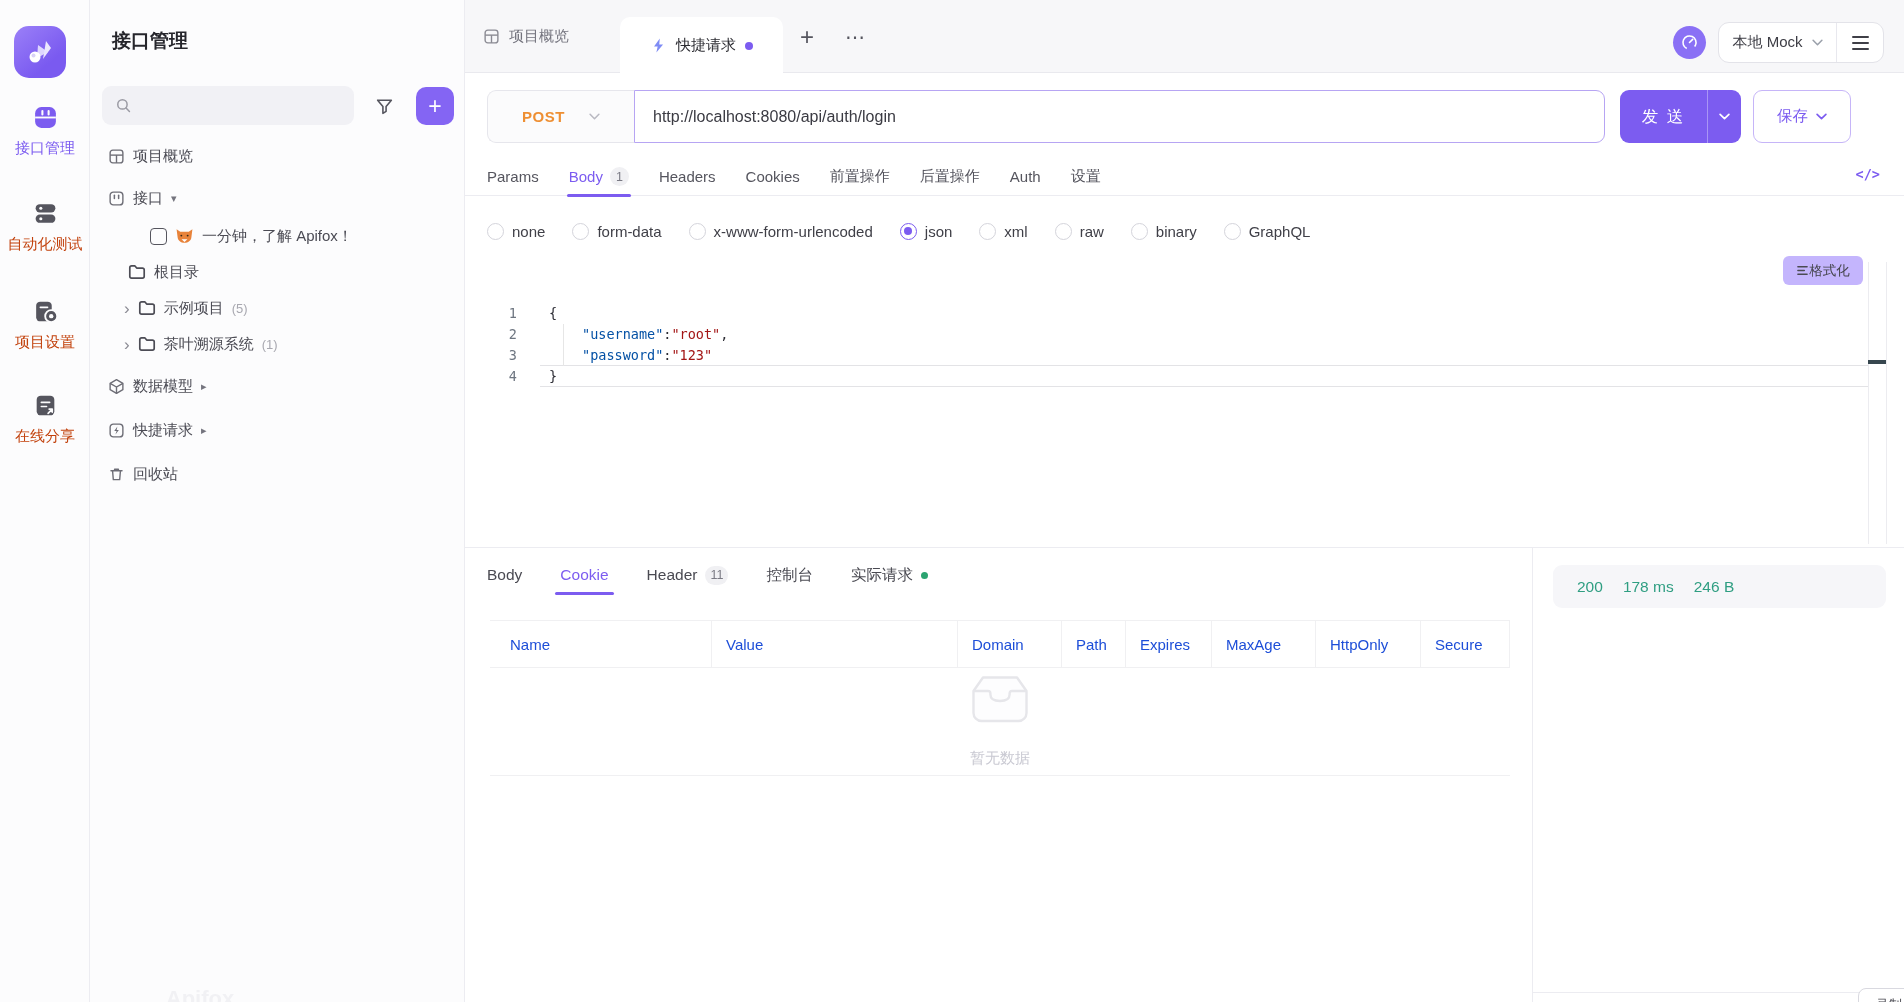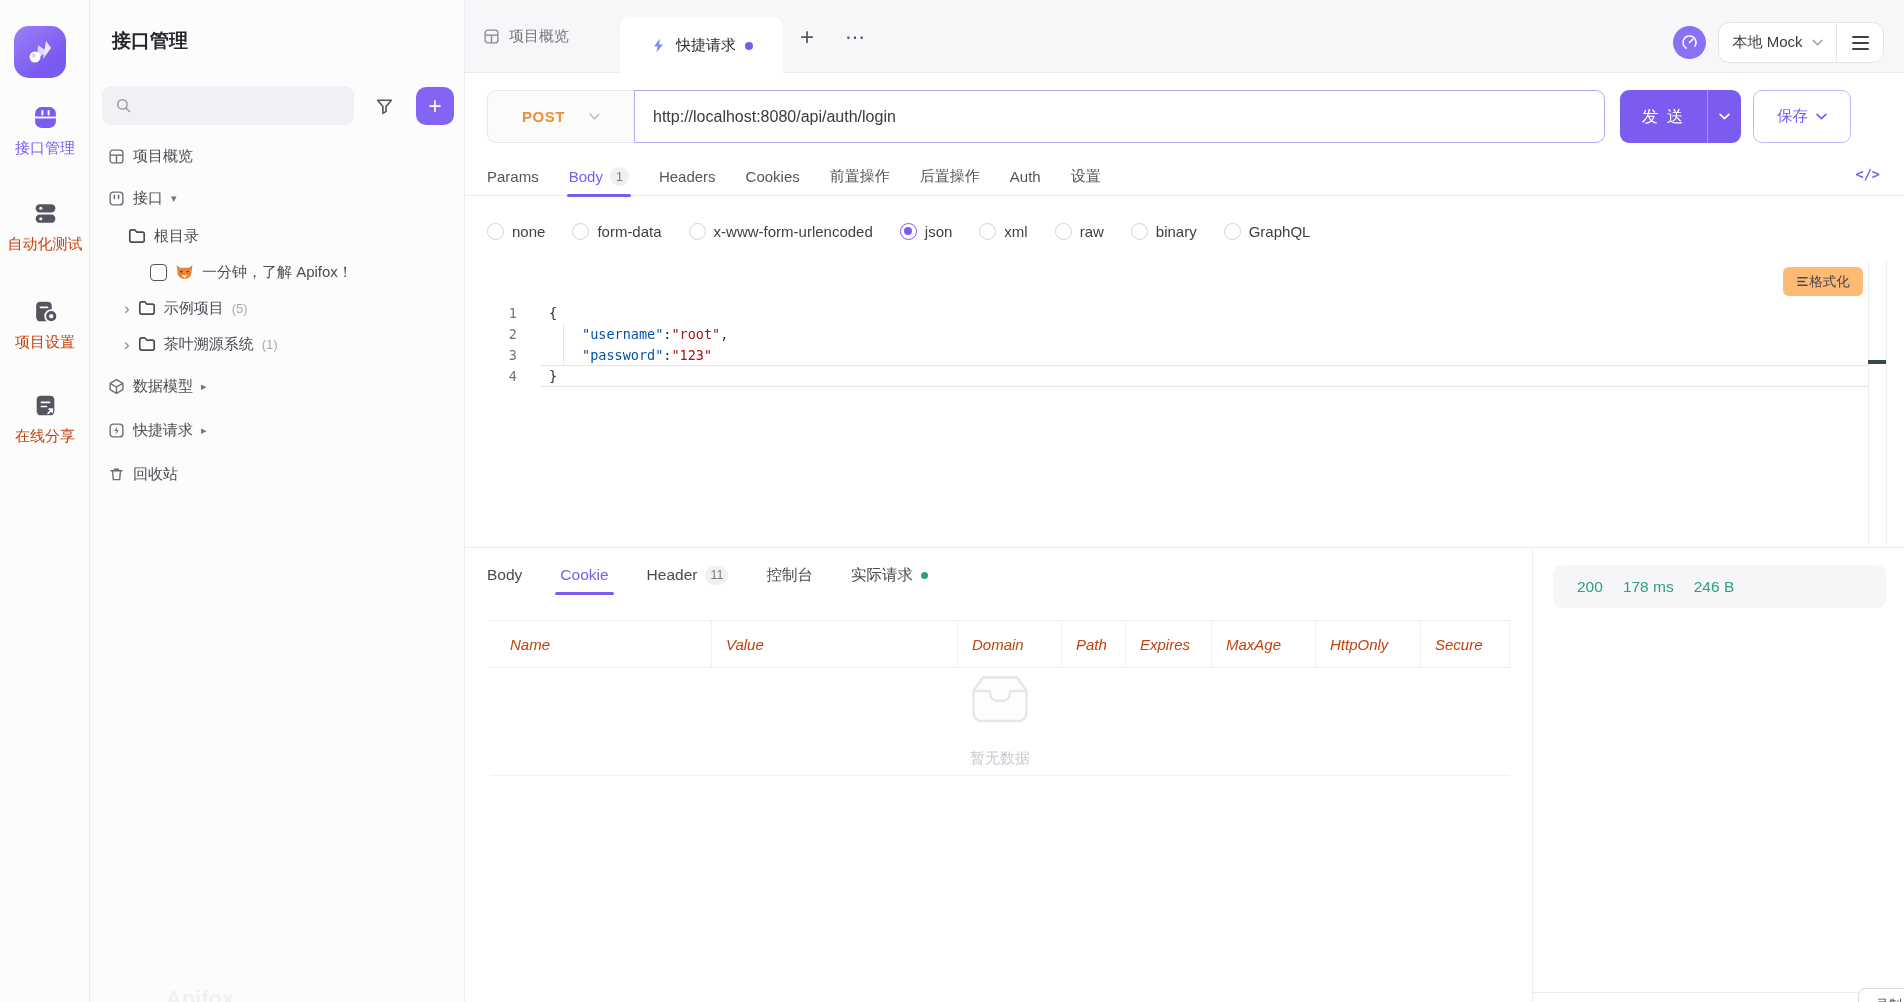--- a/index.html
+++ b/index.html
@@ -61,21 +61,21 @@
   .cfg-tab.active::after { content:""; position:absolute; left:-2px; right:-2px; bottom:-1px; height:3px; background:#7c5cf0; border-radius:2px;}
   .badge { min-width:19px; height:19px; padding:0 5px; background:#f0f0f3; border-radius:10px; font-size:12.5px; color:#7a7a84; display:flex; align-items:center; justify-content:center;}
   .code-toggle { position:absolute; right:24px; top:166px; font-family:"DejaVu Sans Mono",monospace; font-size:13.5px; font-weight:700; color:#7c5cf0; cursor:pointer; z-index:2;}
   
   .body-types { position:absolute; left:487px; top:214px; height:34px; display:flex; align-items:center; gap:27px; z-index:2;}
   .radio-item { display:flex; align-items:center; gap:8px; font-size:15px; color:#3f3f47; cursor:pointer;}
   .radio { width:17px; height:17px; border-radius:50%; border:1.5px solid #d4d4db; background:#fff;}
   .radio.sel { border-color:#7c5cf0; position:relative;}
   .radio.sel::after { content:""; position:absolute; left:3px; top:3px; width:8px; height:8px; border-radius:50%; background:#7c5cf0;}
   
-  .format-btn { position:absolute; left:1783px; top:267px; width:80px; height:29px; background:#fdba74; border-radius:6px; display:flex; align-items:center; justify-content:center; gap:0; font-size:13.5px; color:#45454d; cursor:pointer; z-index:2;}
+  .format-btn { position:absolute; left:1783px; top:256px; width:80px; height:29px; background:#c4b5fd; border-radius:6px; display:flex; align-items:center; justify-content:center; gap:0; font-size:13.5px; color:#45454d; cursor:pointer; z-index:2;}
   .editor { position:absolute; left:465px; top:303px; right:36px; font-family:"DejaVu Sans Mono",monospace; font-size:13.5px; z-index:2;}
   .cline { height:21px; line-height:21px; white-space:pre; }
   .lnum { display:inline-block; width:84px; padding-right:32px; text-align:right; color:#6e7681;}
   .indent { display:inline-block; width:33px;}
   .tk-p { color:#2b2b33; }
   .tk-key { color:#0451a5; }
   .tk-val { color:#a31515; }
   .indent-guide { position:absolute; left:563px; top:324px; width:1px; height:42px; background:#e6e6e6; z-index:2;}
   .current-line { position:absolute; left:540px; right:36px; top:365px; height:22px; border-top:1px solid #e3e3e6; border-bottom:1px solid #e3e3e6; z-index:1;}
   .mini-sep1 { position:absolute; left:1868px; top:262px; width:1px; height:282px; background:#ececf0;}
@@ -85,21 +85,21 @@
   
   .resp-vsep { position:absolute; left:1532px; top:548px; width:1px; bottom:0; background:#ececf1;}
   .resp-tabs { position:absolute; left:487px; top:558px; height:34px; display:flex; align-items:center; gap:38px; z-index:2;}
   .resp-tab { position:relative; display:flex; align-items:center; gap:8px; font-size:15.5px; color:#4a4a52; cursor:pointer; height:34px;}
   .resp-tab.active { color:#7c5cf0;}
   .resp-tab.active::after { content:""; position:absolute; left:-5px; right:-5px; bottom:-3px; height:3px; background:#7c5cf0; border-radius:2px;}
   .gdot { width:7px; height:7px; border-radius:50%; background:#2ba471;}
   .status-chip { position:absolute; left:1553px; top:565px; width:333px; height:43px; background:#f6f6f9; border-radius:9px; display:flex; align-items:center; gap:20px; padding-left:24px; font-size:15.5px; color:#2f9e82; z-index:2;}
   .cookie-table { position:absolute; left:490px; top:620px; width:1020px; z-index:2;}
   .ct-head { display:flex; height:48px; border-top:1px solid #f0f0f2; border-bottom:1px solid #f0f0f2;}
-  .ct-cell { display:flex; align-items:center; padding-left:14px; font-size:15px; color:#c2410c; border-right:1px solid #f0f0f2; overflow:hidden;font-style:italic;}
+  .ct-cell { display:flex; align-items:center; padding-left:14px; font-size:15px; color:#1d4ed8; border-right:1px solid #f0f0f2; overflow:hidden;}
   .ct-cell:first-child { padding-left:20px;}
   .ct-body { height:108px; border-bottom:1px solid #f0f0f2; display:flex; flex-direction:column; align-items:center; justify-content:center; gap:24px;}
   .empty-txt { font-size:15px; color:#c9c9d2;}
   .corner-line { position:absolute; left:1532px; right:0; top:992px; height:1px; background:#ececf1;}
   .corner-btn { position:absolute; left:1858px; top:988px; width:62px; height:26px; background:#fff; border:1px solid #d9d9e0; border-radius:8px 0 0 0; display:flex; justify-content:center; padding-top:7px; font-size:13px; color:#45454d; cursor:pointer; z-index:3;}
   svg { display:block; }
 </style>
 </head>
 <body>
 
@@ -189,36 +189,36 @@
       <div class="trow pl18" style="margin-bottom:2px">
         <svg width="17" height="17" viewBox="0 0 16 16">
           <rect x="2" y="2" width="12" height="12" rx="3" fill="none" stroke="#6d6d76" stroke-width="1.3"></rect>
           <line x1="6" y1="5" x2="6" y2="8" stroke="#6d6d76" stroke-width="1.4" stroke-linecap="round"></line>
           <line x1="10" y1="5" x2="10" y2="8" stroke="#6d6d76" stroke-width="1.4" stroke-linecap="round"></line>
         </svg>
         <span>接口</span>
         <span class="caret">▾</span>
       </div>
 
-      <div class="trow pl38">
-        <svg width="18" height="18" viewBox="0 0 16 16">
-          <path d="M1.6 4.2c0-.9.7-1.6 1.6-1.6h3l1.5 1.9h5.1c.9 0 1.6.7 1.6 1.6v5.7c0 .9-.7 1.6-1.6 1.6H3.2c-.9 0-1.6-.7-1.6-1.6z" fill="none" stroke="#4c4c55" stroke-width="1.5" stroke-linejoin="round"></path>
-        </svg>
-        <span>根目录</span>
-      </div>
-
       <div class="trow pl60">
         <span class="mdicon"></span>
         <svg width="19" height="18" viewBox="0 0 18 16">
           <path d="M1.5 1.5 5 4h8l3.5-2.5-1 8c-.4 3-3 5-6.5 5S3 12.5 2.5 9.5z" fill="#e8833a"></path>
           <path d="M9 13.8 6.2 11h5.6z" fill="#ffffff"></path>
           <circle cx="6" cy="7.6" r="0.9" fill="#3a2a1a"></circle>
           <circle cx="12" cy="7.6" r="0.9" fill="#3a2a1a"></circle>
         </svg>
         <span>一分钟，了解 Apifox！</span>
+      </div>
+
+      <div class="trow pl38">
+        <svg width="18" height="18" viewBox="0 0 16 16">
+          <path d="M1.6 4.2c0-.9.7-1.6 1.6-1.6h3l1.5 1.9h5.1c.9 0 1.6.7 1.6 1.6v5.7c0 .9-.7 1.6-1.6 1.6H3.2c-.9 0-1.6-.7-1.6-1.6z" fill="none" stroke="#4c4c55" stroke-width="1.5" stroke-linejoin="round"></path>
+        </svg>
+        <span>根目录</span>
       </div>
 
       <div class="trow pl34">
         <span class="chev">›</span>
         <svg width="18" height="18" viewBox="0 0 16 16">
           <path d="M1.6 4.2c0-.9.7-1.6 1.6-1.6h3l1.5 1.9h5.1c.9 0 1.6.7 1.6 1.6v5.7c0 .9-.7 1.6-1.6 1.6H3.2c-.9 0-1.6-.7-1.6-1.6z" fill="none" stroke="#4c4c55" stroke-width="1.5" stroke-linejoin="round"></path>
         </svg>
         <span>示例项目</span>
         <span class="cnt">(5)</span>
       </div>

